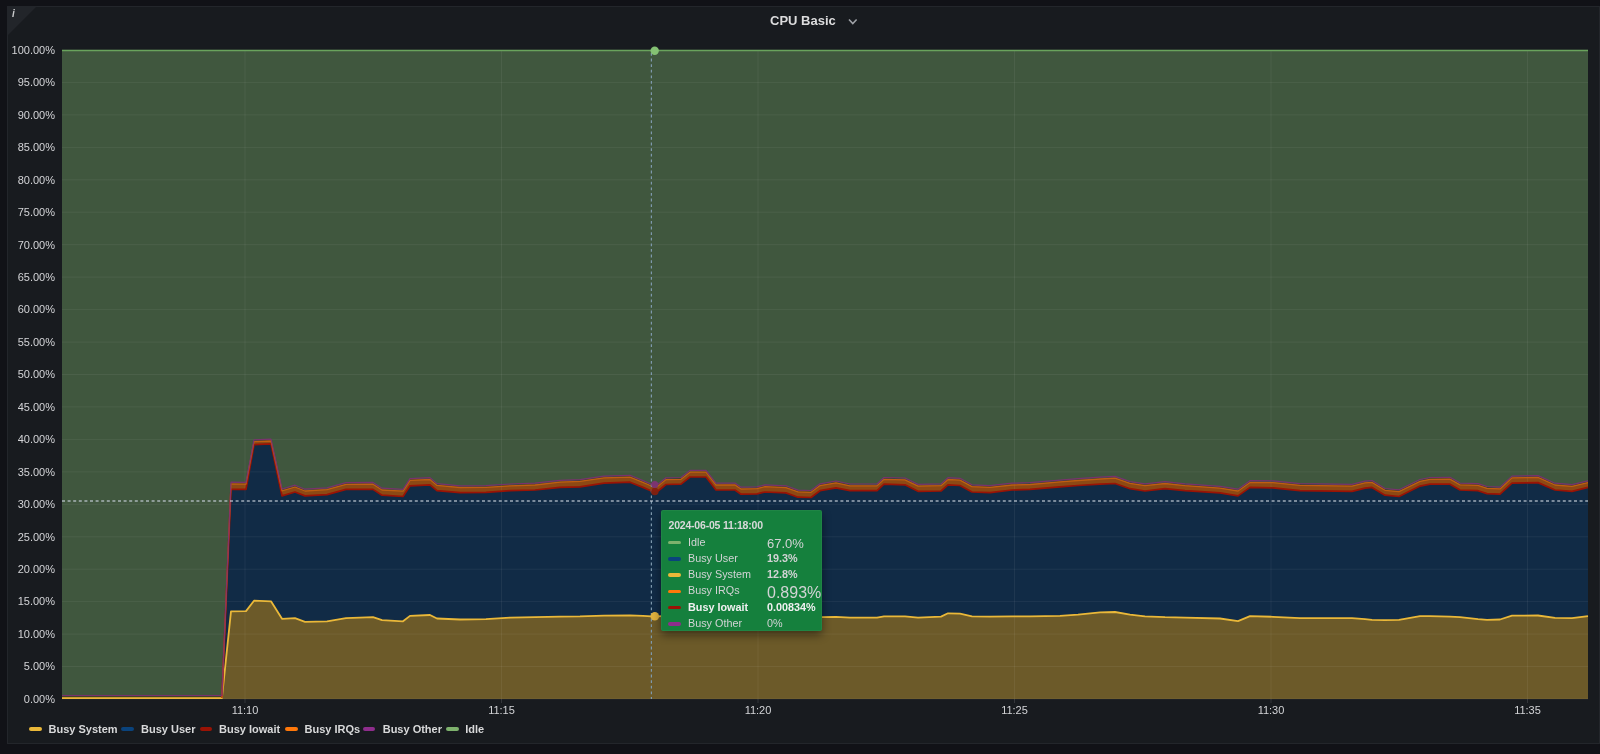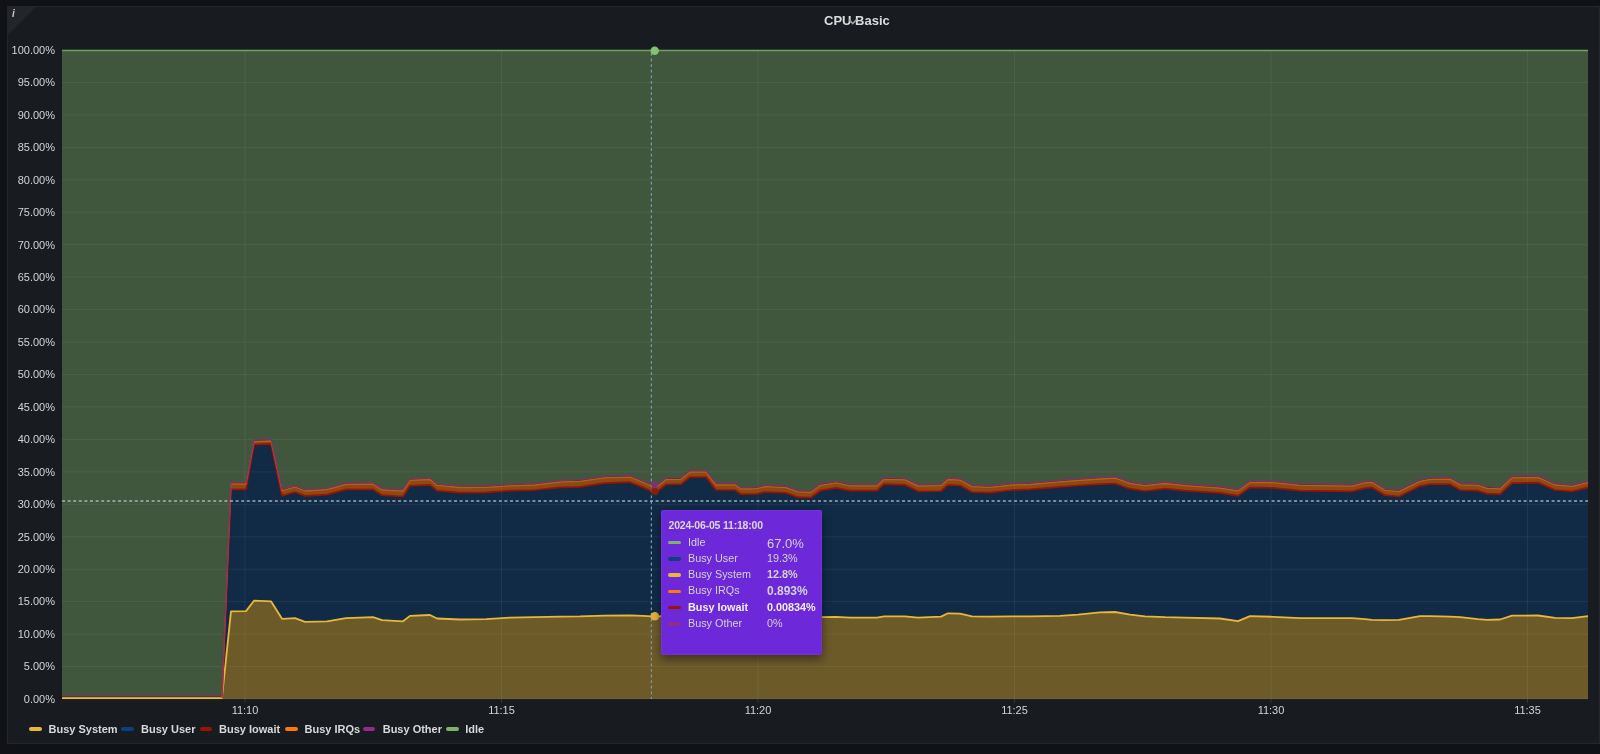--- a/index.html
+++ b/index.html
@@ -1,21 +1,21 @@
 <!DOCTYPE html>
 <html><head><meta charset="utf-8"><title>CPU Basic</title>
 <style>
 html,body{margin:0;padding:0;background:#111217;width:1600px;height:754px;overflow:hidden;font-family:'Liberation Sans',sans-serif;}
 *{box-sizing:border-box}
 </style></head>
 <body>
 <div style="position:absolute;left:7px;top:6px;width:1593px;height:738px;background:#181b1f;border:1px solid #23262b"></div>
 <div style="position:absolute;left:7px;top:6px;width:0;height:0;border-top:30px solid #22252a;border-right:30px solid transparent"></div>
 <div style="position:absolute;left:12px;top:8px;font-size:10px;font-weight:bold;color:#c9cacc;font-style:italic">i</div>
-<div style="position:absolute;left:824px;top:13px;font-size:13px;font-weight:bold;color:#dcdcdd;white-space:nowrap">CPU Basic</div>
+<div style="position:absolute;left:770px;top:13px;font-size:13px;font-weight:bold;color:#dcdcdd;white-space:nowrap">CPU Basic</div>
 <svg style="position:absolute;left:847px;top:17px" width="12" height="9" viewBox="0 0 12 9">
     <polyline points="2,2.5 5.8,6.5 9.6,2.5" fill="none" stroke="#9fa2a7" stroke-width="1.6"></polyline>
   </svg>
 <svg width="1600" height="754" viewBox="0 0 1600 754" style="position:absolute;left:0;top:0;font-family:'Liberation Sans',sans-serif">
 <polygon points="62.0,698.2 221.9,698.2 231.0,611.4 246.0,611.1 254.0,600.7 271.0,601.3 282.0,618.8 295.0,618.2 305.0,621.8 327.0,621.4 346.0,618.2 373.0,617.2 382.0,620.1 403.0,621.3 410.0,615.9 430.0,615.0 437.0,618.5 460.0,619.5 486.0,619.2 510.0,617.6 535.0,617.2 560.0,616.6 580.0,616.4 604.0,615.6 630.0,615.3 643.0,615.9 651.4,616.3 658.0,616.3 666.0,615.9 681.0,615.6 690.0,614.0 706.0,614.0 716.0,617.2 735.0,617.6 741.0,619.8 757.0,619.8 765.0,618.5 786.0,618.2 798.0,619.8 811.0,619.8 820.0,617.2 836.0,616.9 850.0,617.6 877.0,617.6 884.0,616.3 905.0,616.3 918.0,617.6 941.0,616.6 948.0,613.3 960.0,613.7 972.0,616.3 990.0,616.6 1012.0,616.4 1030.0,616.3 1060.0,615.9 1078.0,614.6 1100.0,612.4 1115.0,612.0 1130.0,614.6 1145.0,616.3 1165.0,617.2 1185.0,617.6 1220.0,618.5 1238.0,621.1 1250.0,616.2 1273.0,616.8 1300.0,618.2 1352.0,618.2 1365.0,619.2 1372.0,619.8 1385.0,620.1 1399.0,619.8 1420.0,616.2 1430.0,616.2 1450.0,616.6 1460.0,617.2 1478.0,619.2 1487.0,619.8 1500.0,619.5 1512.0,615.6 1538.0,615.5 1555.0,617.9 1572.0,618.2 1588.0,616.2 1588.0,699.0 62.0,699.0" fill="#EAB839" fill-opacity="0.4"></polygon>
 <polygon points="62.0,697.8 221.9,697.8 231.0,489.4 246.0,489.4 254.0,444.6 271.0,443.9 282.0,495.9 295.0,492.0 305.0,495.9 327.0,494.6 346.0,489.4 373.0,489.4 382.0,495.2 403.0,496.5 410.0,485.8 430.0,484.8 437.0,490.7 460.0,492.6 486.0,492.3 510.0,490.7 535.0,490.0 560.0,487.4 580.0,486.8 604.0,483.2 630.0,482.2 643.0,487.4 651.4,491.0 658.0,491.0 666.0,484.5 681.0,484.2 690.0,477.0 706.0,477.0 716.0,490.0 735.0,490.0 741.0,494.2 757.0,493.9 765.0,492.0 786.0,492.9 798.0,497.2 811.0,497.5 820.0,490.7 836.0,487.8 850.0,490.7 877.0,490.7 884.0,484.2 905.0,484.8 918.0,491.3 941.0,491.0 948.0,484.8 960.0,485.5 972.0,492.0 990.0,492.6 1012.0,490.0 1030.0,489.4 1060.0,486.8 1078.0,485.5 1100.0,484.2 1115.0,483.5 1130.0,488.7 1145.0,491.0 1165.0,488.7 1185.0,490.7 1220.0,492.9 1238.0,495.9 1250.0,487.4 1273.0,487.8 1300.0,490.7 1352.0,491.3 1365.0,488.1 1372.0,487.4 1385.0,495.2 1399.0,496.5 1420.0,486.1 1430.0,484.2 1450.0,484.2 1460.0,490.0 1478.0,490.7 1487.0,493.6 1500.0,494.2 1512.0,483.2 1538.0,482.6 1555.0,490.0 1572.0,491.3 1588.0,487.4 1588.0,616.2 1572.0,618.2 1555.0,617.9 1538.0,615.5 1512.0,615.6 1500.0,619.5 1487.0,619.8 1478.0,619.2 1460.0,617.2 1450.0,616.6 1430.0,616.2 1420.0,616.2 1399.0,619.8 1385.0,620.1 1372.0,619.8 1365.0,619.2 1352.0,618.2 1300.0,618.2 1273.0,616.8 1250.0,616.2 1238.0,621.1 1220.0,618.5 1185.0,617.6 1165.0,617.2 1145.0,616.3 1130.0,614.6 1115.0,612.0 1100.0,612.4 1078.0,614.6 1060.0,615.9 1030.0,616.3 1012.0,616.4 990.0,616.6 972.0,616.3 960.0,613.7 948.0,613.3 941.0,616.6 918.0,617.6 905.0,616.3 884.0,616.3 877.0,617.6 850.0,617.6 836.0,616.9 820.0,617.2 811.0,619.8 798.0,619.8 786.0,618.2 765.0,618.5 757.0,619.8 741.0,619.8 735.0,617.6 716.0,617.2 706.0,614.0 690.0,614.0 681.0,615.6 666.0,615.9 658.0,616.3 651.4,616.3 643.0,615.9 630.0,615.3 604.0,615.6 580.0,616.4 560.0,616.6 535.0,617.2 510.0,617.6 486.0,619.2 460.0,619.5 437.0,618.5 430.0,615.0 410.0,615.9 403.0,621.3 382.0,620.1 373.0,617.2 346.0,618.2 327.0,621.4 305.0,621.8 295.0,618.2 282.0,618.8 271.0,601.3 254.0,600.7 246.0,611.1 231.0,611.4 221.9,698.2 62.0,698.2" fill="#0A437C" fill-opacity="0.42"></polygon>
 <polygon points="62.0,696.7 221.9,696.7 231.0,483.4 246.0,483.5 254.0,441.0 271.0,440.4 282.0,490.2 295.0,486.4 305.0,490.4 327.0,489.1 346.0,483.8 373.0,483.6 382.0,489.4 403.0,490.5 410.0,479.8 430.0,478.9 437.0,484.8 460.0,486.9 486.0,486.8 510.0,485.2 535.0,484.4 560.0,481.6 580.0,480.8 604.0,477.3 630.0,476.5 643.0,481.8 651.4,485.4 658.0,485.5 666.0,479.0 681.0,478.7 690.0,471.6 706.0,471.5 716.0,484.4 735.0,484.3 741.0,488.4 757.0,488.0 765.0,486.0 786.0,487.0 798.0,491.3 811.0,491.7 820.0,485.0 836.0,482.2 850.0,485.2 877.0,485.2 884.0,478.7 905.0,479.2 918.0,485.5 941.0,485.1 948.0,478.9 960.0,479.5 972.0,486.0 990.0,486.8 1012.0,484.4 1030.0,483.9 1060.0,481.3 1078.0,479.9 1100.0,478.4 1115.0,477.6 1130.0,482.8 1145.0,485.0 1165.0,482.9 1185.0,485.0 1220.0,487.5 1238.0,490.4 1250.0,481.9 1273.0,482.1 1300.0,484.8 1352.0,485.5 1365.0,482.3 1372.0,481.8 1385.0,489.7 1399.0,491.0 1420.0,480.7 1430.0,478.7 1450.0,478.5 1460.0,484.3 1478.0,484.8 1487.0,487.7 1500.0,488.3 1512.0,477.2 1538.0,476.8 1555.0,484.4 1572.0,485.8 1588.0,482.0 1588.0,487.4 1572.0,491.3 1555.0,490.0 1538.0,482.6 1512.0,483.2 1500.0,494.2 1487.0,493.6 1478.0,490.7 1460.0,490.0 1450.0,484.2 1430.0,484.2 1420.0,486.1 1399.0,496.5 1385.0,495.2 1372.0,487.4 1365.0,488.1 1352.0,491.3 1300.0,490.7 1273.0,487.8 1250.0,487.4 1238.0,495.9 1220.0,492.9 1185.0,490.7 1165.0,488.7 1145.0,491.0 1130.0,488.7 1115.0,483.5 1100.0,484.2 1078.0,485.5 1060.0,486.8 1030.0,489.4 1012.0,490.0 990.0,492.6 972.0,492.0 960.0,485.5 948.0,484.8 941.0,491.0 918.0,491.3 905.0,484.8 884.0,484.2 877.0,490.7 850.0,490.7 836.0,487.8 820.0,490.7 811.0,497.5 798.0,497.2 786.0,492.9 765.0,492.0 757.0,493.9 741.0,494.2 735.0,490.0 716.0,490.0 706.0,477.0 690.0,477.0 681.0,484.2 666.0,484.5 658.0,491.0 651.4,491.0 643.0,487.4 630.0,482.2 604.0,483.2 580.0,486.8 560.0,487.4 535.0,490.0 510.0,490.7 486.0,492.3 460.0,492.6 437.0,490.7 430.0,484.8 410.0,485.8 403.0,496.5 382.0,495.2 373.0,489.4 346.0,489.4 327.0,494.6 305.0,495.9 295.0,492.0 282.0,495.9 271.0,443.9 254.0,444.6 246.0,489.4 231.0,489.4 221.9,697.8 62.0,697.8" fill="#FF780A" fill-opacity="0.5"></polygon>
 <polygon points="62.0,50.0 1588.0,50.0 1588.0,481.8 1572.0,485.6 1555.0,484.2 1538.0,476.6 1512.0,477.1 1500.0,488.1 1487.0,487.5 1478.0,484.6 1460.0,484.1 1450.0,478.3 1430.0,478.5 1420.0,480.5 1399.0,490.8 1385.0,489.5 1372.0,481.6 1365.0,482.2 1352.0,485.3 1300.0,484.6 1273.0,481.9 1250.0,481.7 1238.0,490.2 1220.0,487.3 1185.0,484.8 1165.0,482.7 1145.0,484.8 1130.0,482.6 1115.0,477.4 1100.0,478.2 1078.0,479.7 1060.0,481.1 1030.0,483.7 1012.0,484.2 990.0,486.6 972.0,485.8 960.0,479.3 948.0,478.7 941.0,484.9 918.0,485.4 905.0,479.0 884.0,478.5 877.0,485.0 850.0,485.0 836.0,482.0 820.0,484.8 811.0,491.5 798.0,491.1 786.0,486.8 765.0,485.8 757.0,487.8 741.0,488.2 735.0,484.1 716.0,484.2 706.0,471.3 690.0,471.4 681.0,478.5 666.0,478.8 658.0,485.3 651.4,485.2 643.0,481.6 630.0,476.3 604.0,477.1 580.0,480.6 560.0,481.4 535.0,484.2 510.0,485.0 486.0,486.6 460.0,486.8 437.0,484.6 430.0,478.7 410.0,479.6 403.0,490.4 382.0,489.2 373.0,483.4 346.0,483.6 327.0,488.9 305.0,490.2 295.0,486.2 282.0,490.0 271.0,440.2 254.0,440.8 246.0,483.3 231.0,483.2 221.9,696.5 62.0,696.5" fill="#7EB26D" fill-opacity="0.4"></polygon>
 <path d="M62.0 699.0H1588.0 M62.0 666.5H1588.0 M62.0 634.1H1588.0 M62.0 601.6H1588.0 M62.0 569.2H1588.0 M62.0 536.8H1588.0 M62.0 504.3H1588.0 M62.0 471.9H1588.0 M62.0 439.4H1588.0 M62.0 406.9H1588.0 M62.0 374.5H1588.0 M62.0 342.1H1588.0 M62.0 309.6H1588.0 M62.0 277.1H1588.0 M62.0 244.7H1588.0 M62.0 212.2H1588.0 M62.0 179.8H1588.0 M62.0 147.4H1588.0 M62.0 114.9H1588.0 M62.0 82.4H1588.0 M62.0 50.0H1588.0 M245.0 50.0V699.0 M501.5 50.0V699.0 M758.0 50.0V699.0 M1014.5 50.0V699.0 M1271.0 50.0V699.0 M1527.5 50.0V699.0" stroke="rgba(255,255,255,0.06)" stroke-width="1" fill="none"></path>
 <path d="M245.0 699.0v4 M501.5 699.0v4 M758.0 699.0v4 M1014.5 699.0v4 M1271.0 699.0v4 M1527.5 699.0v4" stroke="rgba(255,255,255,0.12)" stroke-width="1" fill="none"></path>
@@ -63,33 +63,33 @@
 <div style="position:absolute;left:121.4px;top:727px;width:12.5px;height:4px;border-radius:2px;background:#0A437C"></div>
 <div style="position:absolute;left:141.0px;top:722px;font-size:11px;font-weight:bold;color:#d8d9da;line-height:14px;white-space:nowrap">Busy User</div>
 <div style="position:absolute;left:199.5px;top:727px;width:12.5px;height:4px;border-radius:2px;background:#9A1305"></div>
 <div style="position:absolute;left:219.0px;top:722px;font-size:11px;font-weight:bold;color:#d8d9da;line-height:14px;white-space:nowrap">Busy Iowait</div>
 <div style="position:absolute;left:285.0px;top:727px;width:12.5px;height:4px;border-radius:2px;background:#FF780A"></div>
 <div style="position:absolute;left:304.6px;top:722px;font-size:11px;font-weight:bold;color:#d8d9da;line-height:14px;white-space:nowrap">Busy IRQs</div>
 <div style="position:absolute;left:362.9px;top:727px;width:12.5px;height:4px;border-radius:2px;background:#8E2D8C"></div>
 <div style="position:absolute;left:382.7px;top:722px;font-size:11px;font-weight:bold;color:#d8d9da;line-height:14px;white-space:nowrap">Busy Other</div>
 <div style="position:absolute;left:446.3px;top:727px;width:12.5px;height:4px;border-radius:2px;background:#7EB26D"></div>
 <div style="position:absolute;left:465.2px;top:722px;font-size:11px;font-weight:bold;color:#d8d9da;line-height:14px;white-space:nowrap">Idle</div>
-<div style="position:absolute;left:660.5px;top:510px;width:161px;height:145px;background:#6d28d9;border:1px solid rgba(255,255,255,0.045);border-radius:2px;box-shadow:0 4px 10px rgba(0,0,0,0.45);box-sizing:border-box;z-index:5">
+<div style="position:absolute;left:660.5px;top:510px;width:161px;height:121px;background:#15803d;border:1px solid rgba(255,255,255,0.045);border-radius:2px;box-shadow:0 4px 10px rgba(0,0,0,0.45);box-sizing:border-box;z-index:5">
     <div style="position:absolute;left:7px;top:8px;font-size:10.5px;font-weight:bold;letter-spacing:-0.2px;color:#d8d9da;white-space:nowrap">2024-06-05 11:18:00</div>
     <div style="position:absolute;left:6.5px;top:29.7px;width:13px;height:3.6px;border-radius:2px;background:#7EB26D"></div>
     <div style="position:absolute;left:26.5px;top:24.5px;font-size:10.8px;font-weight:normal;color:#d2d3d5;white-space:nowrap">Idle</div>
     <div style="position:absolute;left:105.5px;top:24.5px;font-size:13px;font-weight:normal;color:#d2d3d5;white-space:nowrap">67.0%</div>
     <div style="position:absolute;left:6.5px;top:46.0px;width:13px;height:3.6px;border-radius:2px;background:#0A437C"></div>
     <div style="position:absolute;left:26.5px;top:40.8px;font-size:10.8px;font-weight:normal;color:#d2d3d5;white-space:nowrap">Busy User</div>
-    <div style="position:absolute;left:105.5px;top:40.8px;font-size:10.8px;font-weight:normal;color:#d2d3d5;white-space:nowrap">19.3%</div>
+    <div style="position:absolute;left:105.5px;top:40.8px;font-size:10.8px;font-weight:bold;color:#d2d3d5;white-space:nowrap">19.3%</div>
     <div style="position:absolute;left:6.5px;top:62.2px;width:13px;height:3.6px;border-radius:2px;background:#EAB839"></div>
     <div style="position:absolute;left:26.5px;top:57.0px;font-size:10.8px;font-weight:normal;color:#d2d3d5;white-space:nowrap">Busy System</div>
     <div style="position:absolute;left:105.5px;top:57.0px;font-size:10.8px;font-weight:bold;color:#d2d3d5;white-space:nowrap">12.8%</div>
     <div style="position:absolute;left:6.5px;top:78.5px;width:13px;height:3.6px;border-radius:2px;background:#FF780A"></div>
     <div style="position:absolute;left:26.5px;top:73.2px;font-size:10.8px;font-weight:normal;color:#d2d3d5;white-space:nowrap">Busy IRQs</div>
-    <div style="position:absolute;left:105.5px;top:73.2px;font-size:12px;font-weight:bold;color:#d2d3d5;white-space:nowrap">0.893%</div>
+    <div style="position:absolute;left:105.5px;top:73.2px;font-size:16px;font-weight:normal;color:#d2d3d5;white-space:nowrap">0.893%</div>
     <div style="position:absolute;left:6.5px;top:94.7px;width:13px;height:3.6px;border-radius:2px;background:#9A1305"></div>
     <div style="position:absolute;left:26.5px;top:89.5px;font-size:10.8px;font-weight:bold;color:#f0f0f1;white-space:nowrap">Busy Iowait</div>
     <div style="position:absolute;left:105.5px;top:89.5px;font-size:10.8px;font-weight:bold;color:#f0f0f1;white-space:nowrap">0.00834%</div>
     <div style="position:absolute;left:6.5px;top:111.0px;width:13px;height:3.6px;border-radius:2px;background:#8E2D8C"></div>
     <div style="position:absolute;left:26.5px;top:105.8px;font-size:10.8px;font-weight:normal;color:#d2d3d5;white-space:nowrap">Busy Other</div>
     <div style="position:absolute;left:105.5px;top:105.8px;font-size:10.8px;font-weight:normal;color:#d2d3d5;white-space:nowrap">0%</div>
   </div>
 
 </body></html>

